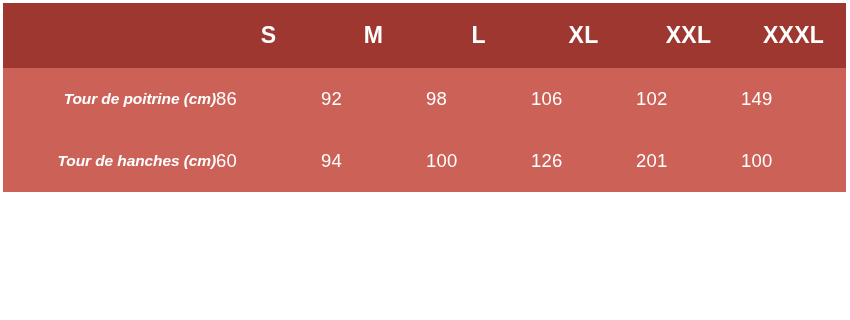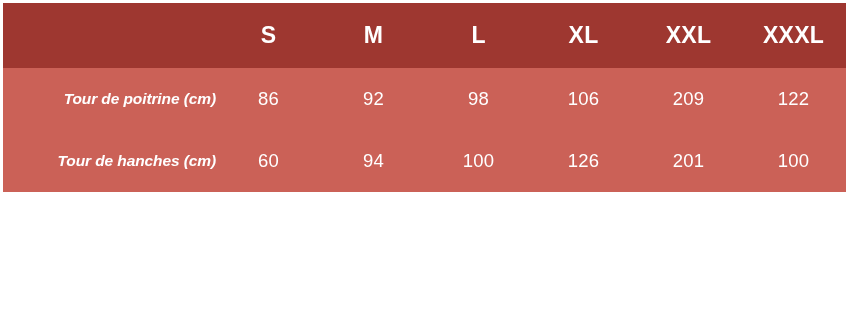--- a/index.html
+++ b/index.html
@@ -70,21 +70,21 @@
   .col-size {
     width: 105px;
   }
   .cell-size-head {
     text-align: center;
     font-weight: bold;
     font-size: 23px;
     letter-spacing: 0.2px;
   }
   .cell-value {
-    text-align: center;
+    text-align: left;
     font-weight: normal;
     font-size: 18.5px;
     letter-spacing: 0.2px;
   }
 
   
   .cell-corner {
     text-align: right;
   }
 </style>
@@ -117,22 +117,22 @@
     </thead>
 
     <tbody>
 
       <tr class="row-light">
         <td class="cell-label">Tour de poitrine (cm)</td>
         <td class="cell-value">86</td>
         <td class="cell-value">92</td>
         <td class="cell-value">98</td>
         <td class="cell-value">106</td>
-        <td class="cell-value">209</td>
-        <td class="cell-value">122</td>
+        <td class="cell-value">102</td>
+        <td class="cell-value">149</td>
       </tr>
 
 
       <tr class="row-light">
         <td class="cell-label">Tour de hanches (cm)</td>
         <td class="cell-value">60</td>
         <td class="cell-value">94</td>
         <td class="cell-value">100</td>
         <td class="cell-value">126</td>
         <td class="cell-value">201</td>

